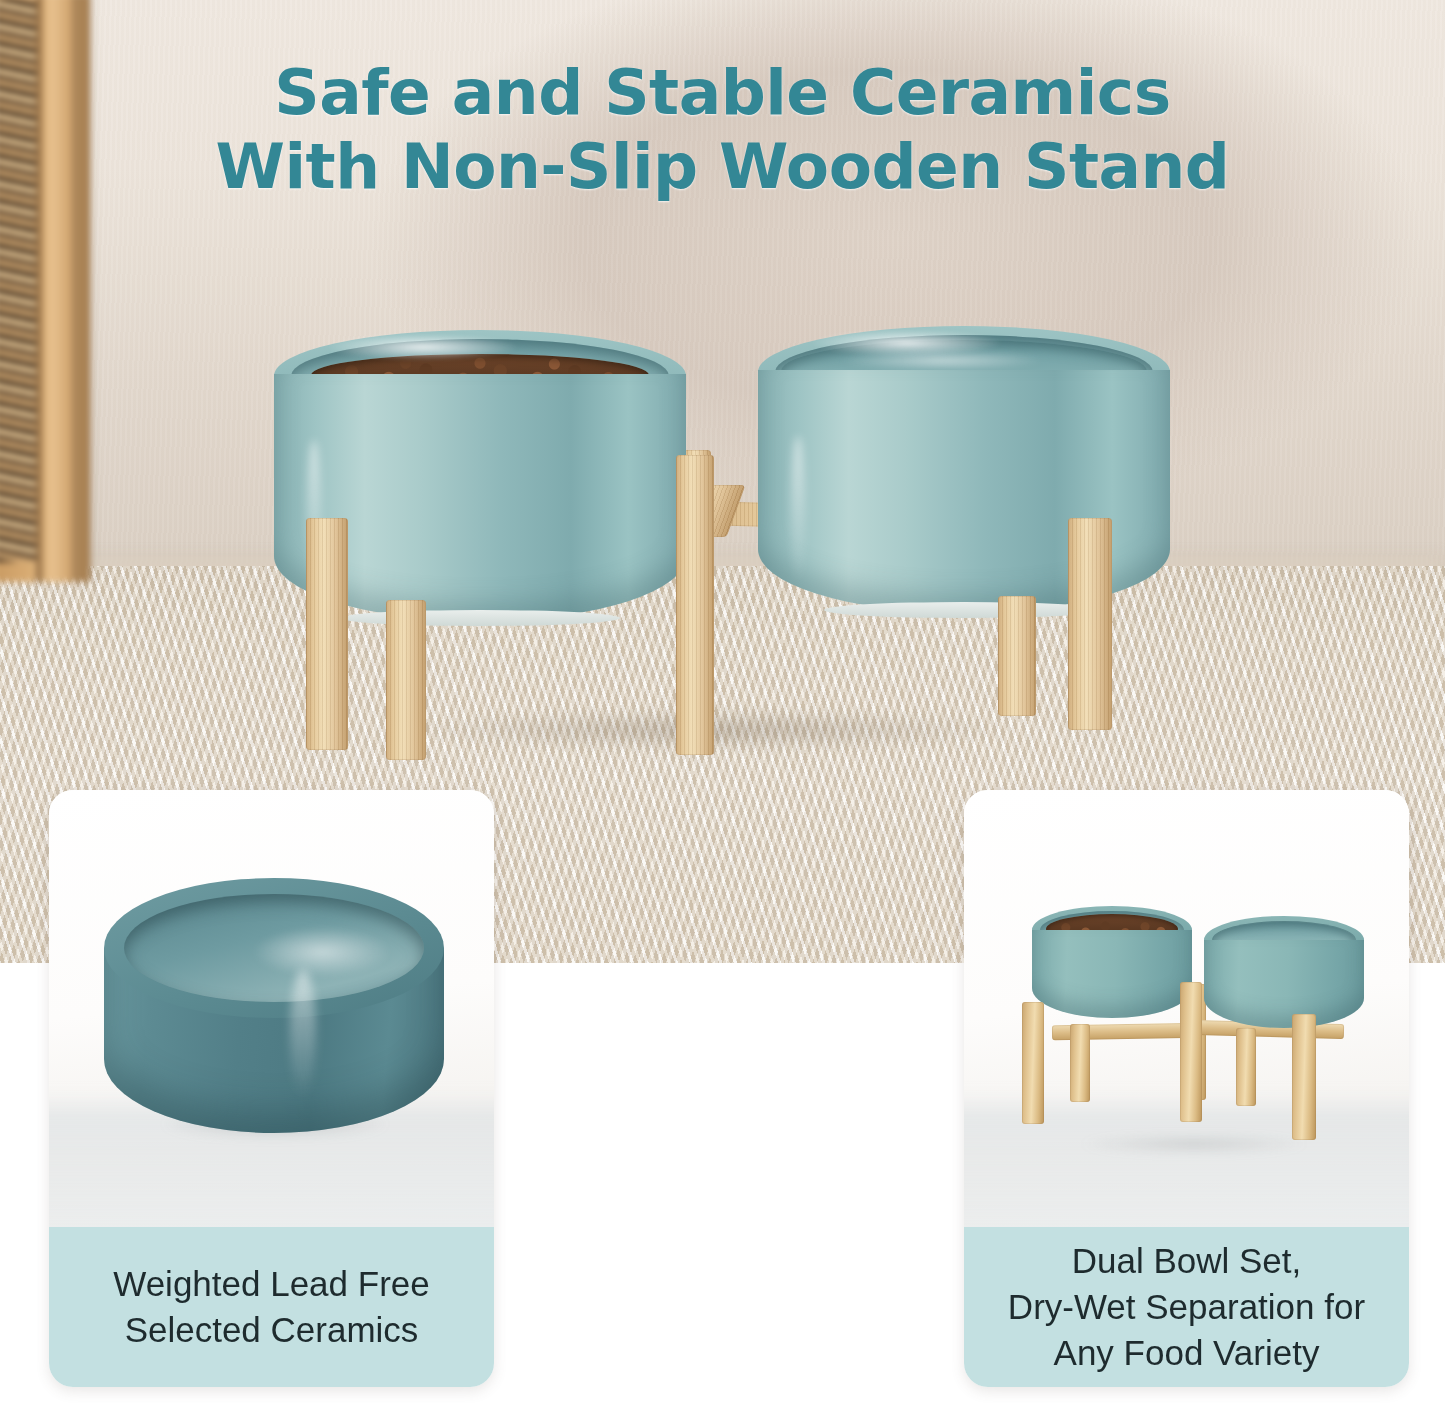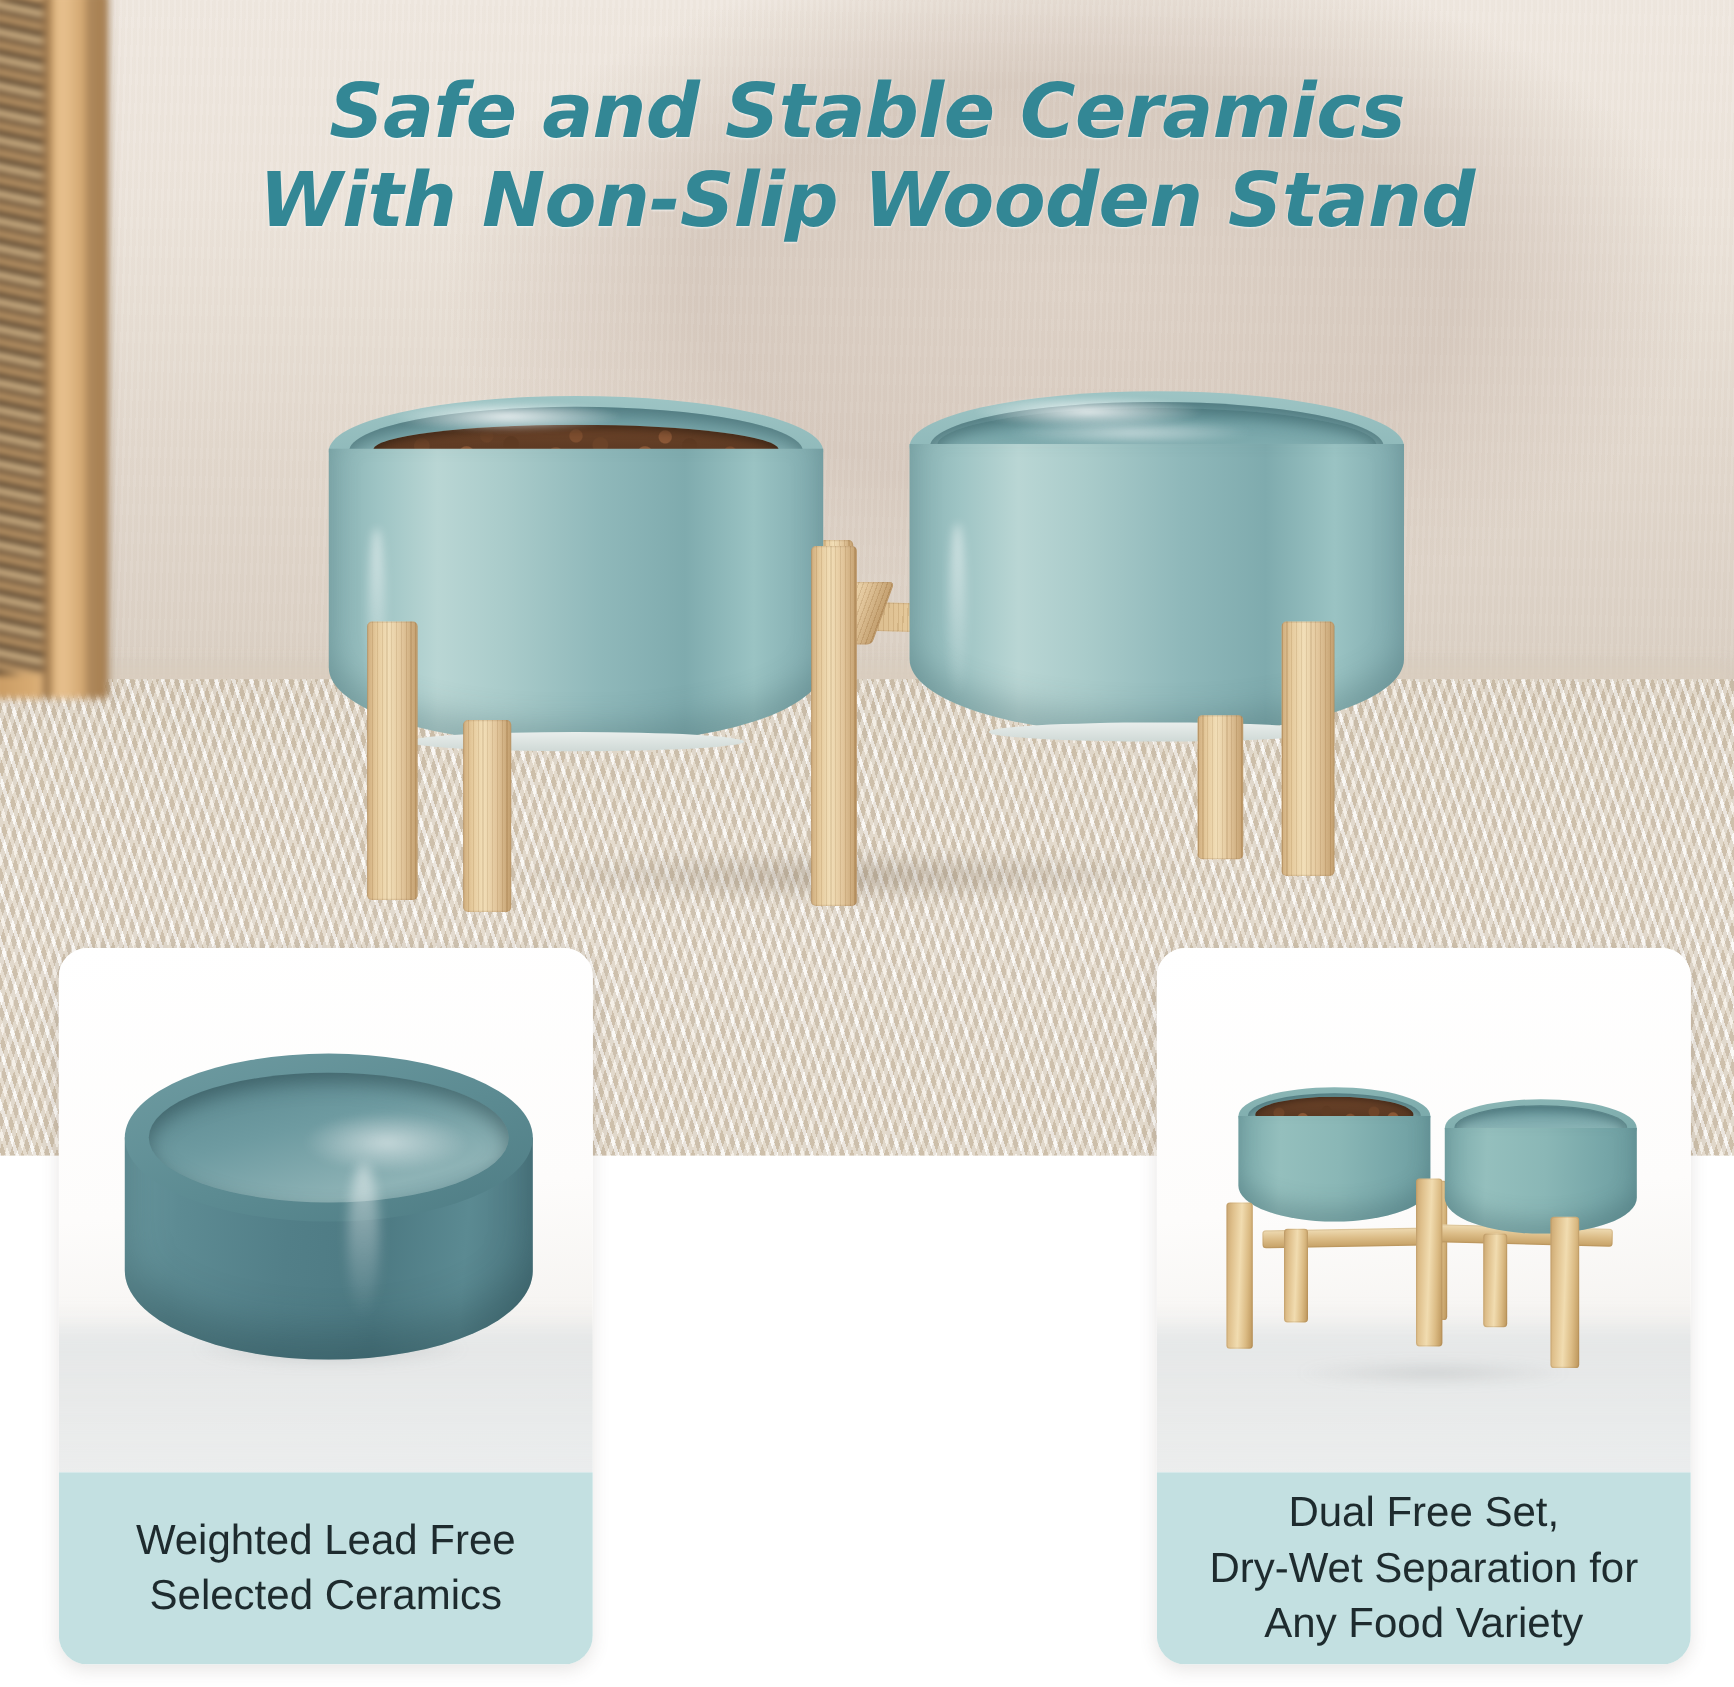--- a/index.html
+++ b/index.html
@@ -119,21 +119,21 @@
     width: 1445px;
     text-align: center;
     font-family: "DejaVu Sans", sans-serif;
     font-weight: bold;
     font-size: 63px;
     line-height: 74px;
     letter-spacing: -0.5px;
     color: #338795;
     text-shadow: 0 1px 2px rgba(255,255,255,.75);
   }
-  .headline span { display: block; font-style: italic; }
+  .headline span { display: block; }
 
   
   .hero-set {
     position: absolute;
     left: 268px; top: 300px;
     width: 900px; height: 470px;
   }
   
   .set-shadow{
     position:absolute; left:20px; top:400px; width:850px; height:60px;
@@ -472,18 +472,18 @@
         </div>
 
         <div class="wood" style="left:14px; top:96px; width:22px; height:122px;"></div>
         <div class="wood" style="left:62px; top:118px; width:20px; height:78px;"></div>
         <div class="wood" style="left:172px; top:76px; width:22px; height:140px;"></div>
         <div class="wood" style="left:228px; top:122px; width:20px; height:78px;"></div>
         <div class="wood" style="left:284px; top:108px; width:24px; height:126px;"></div>
       </div>
     </div>
     <div class="card-caption">
-      <p>Dual Free Set,
+      <p>Dual Bowl Set,
 Dry-Wet Separation for
 Any Food Variety</p>
     </div>
   </div>
 </div>
 
 </body></html>

